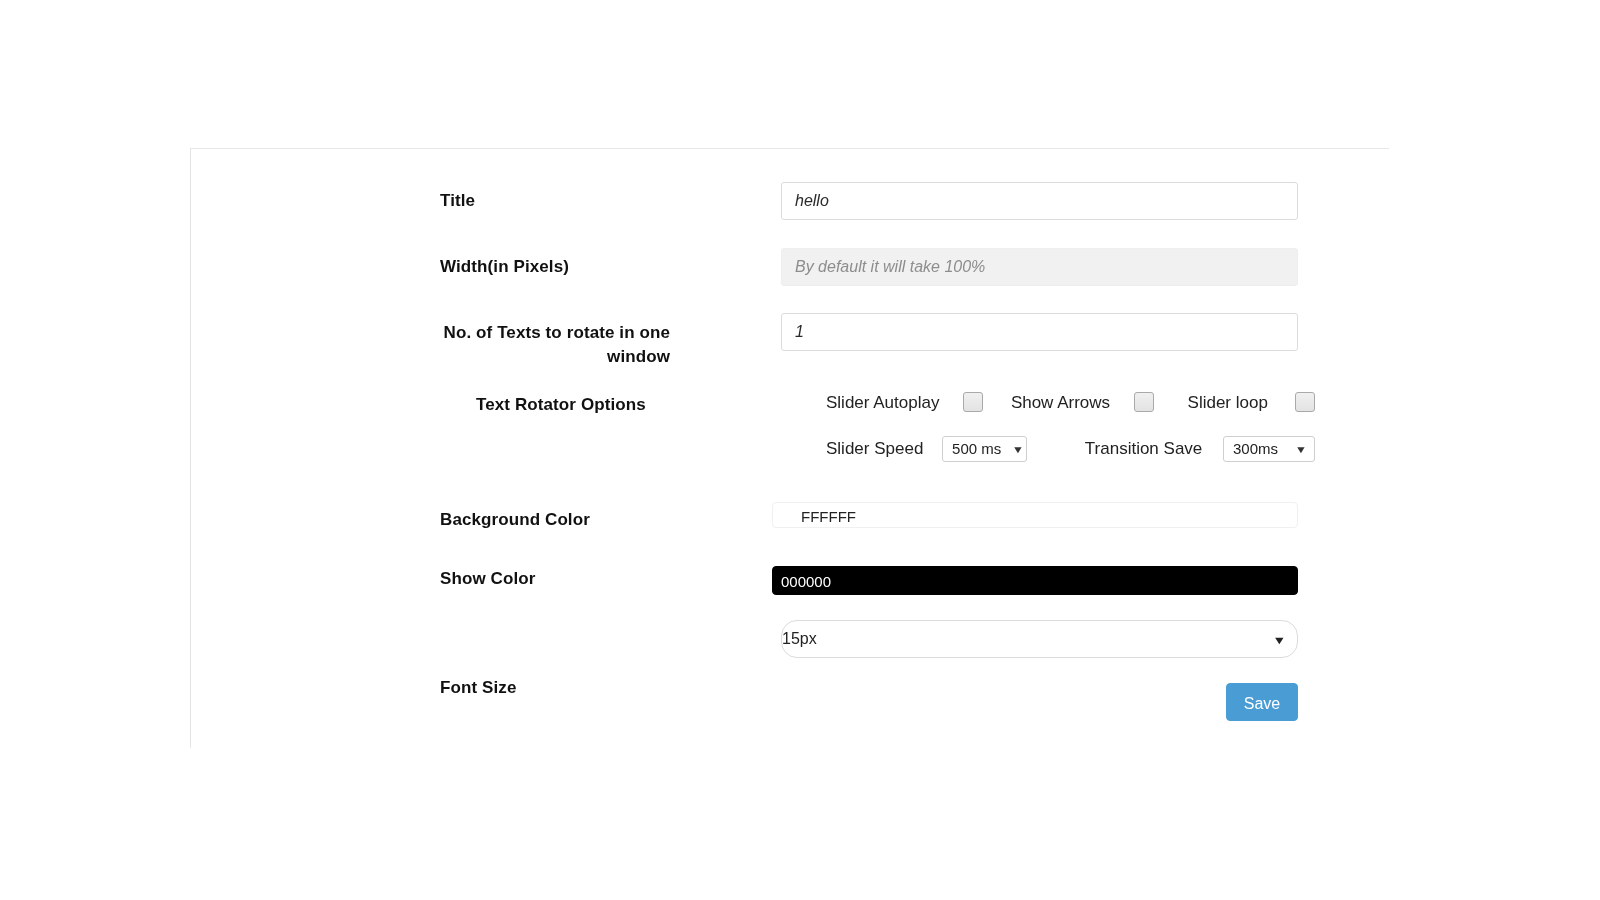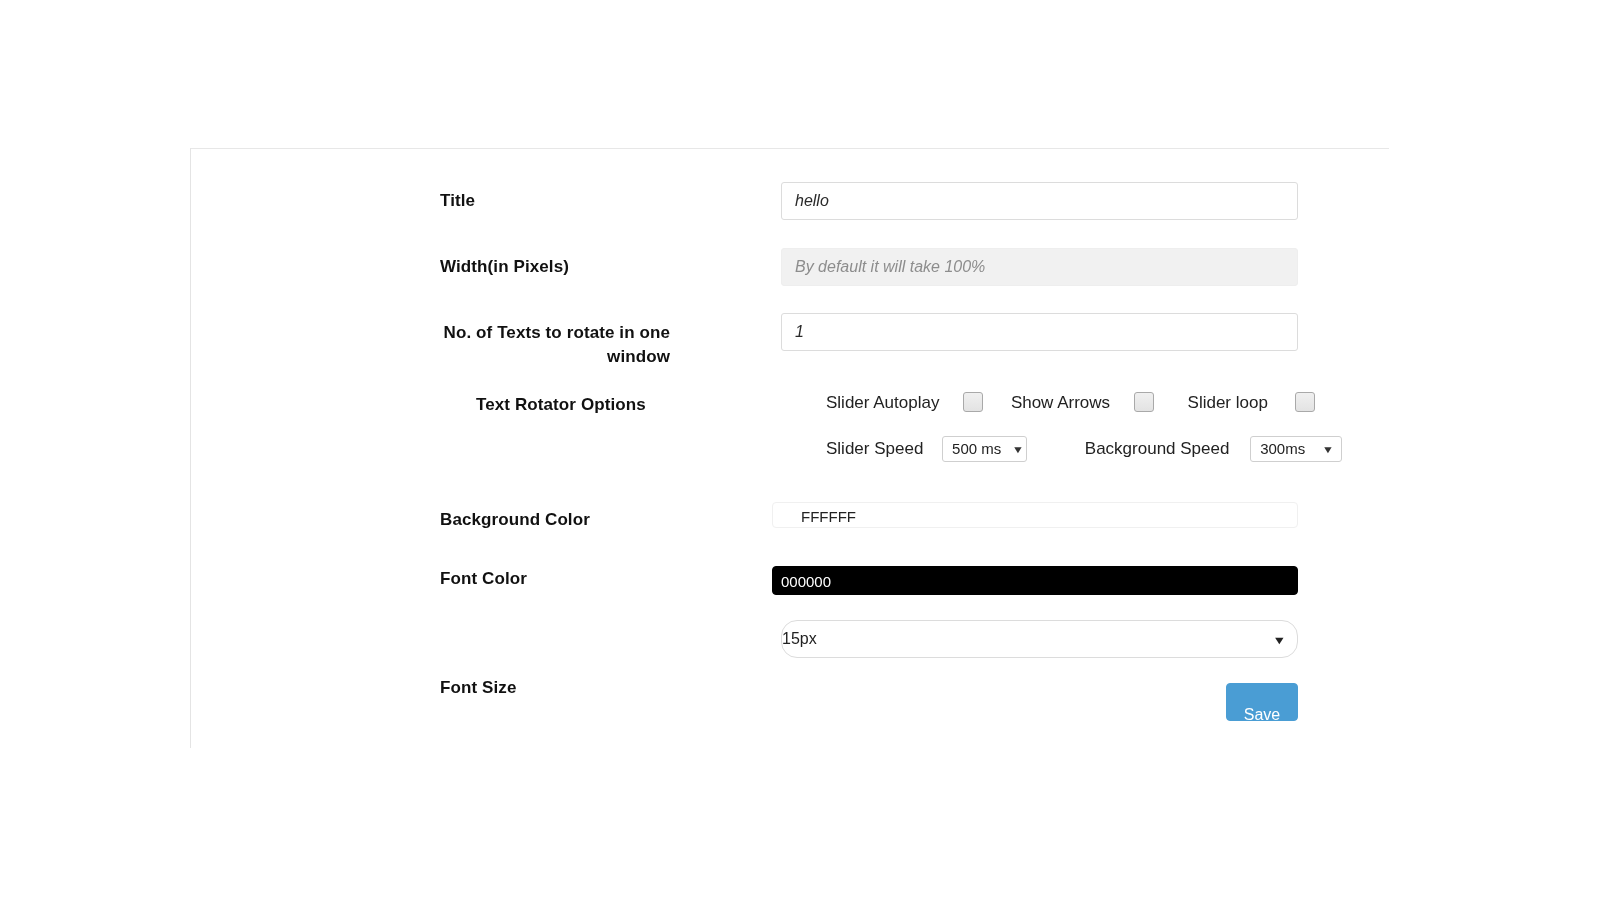--- a/index.html
+++ b/index.html
@@ -188,21 +188,21 @@
     height: 38px;
     background: #4a9dd4;
     border: 1px solid #4a9dd4;
     border-radius: 4px;
     color: #ffffff;
     font-family: "Liberation Sans", sans-serif;
     font-size: 16px;
     line-height: 36px;
     text-align: center;
     cursor: pointer;
-    padding: 13px;
+    padding: 2px;
   }
 </style>
 </head>
 <body>
 
 <div id="stage">
 
   <div class="panel">
 
     <div class="row" style="top:40px;">
@@ -237,35 +237,35 @@
         <span class="opt-label" style="margin-left:29px;">Slider loop</span>
         <span class="cb" style="margin-left:22px;"></span>
       </div>
 
       <div class="opt-line" style="top:43px;">
         <span class="opt-label">Slider Speed</span>
         <span class="mini-select" style="margin-left:14px; width:85px;">
           <span>500 ms</span>
           <span class="caret">▼</span>
         </span>
-        <span class="opt-label" style="margin-left:53px;">Background Speed</span>
+        <span class="opt-label" style="margin-left:53px;">Transition Save</span>
         <span class="mini-select" style="margin-left:16px; width:92px;">
           <span>300ms</span>
           <span class="caret" style="margin-left:14px;">▼</span>
         </span>
       </div>
     </div>
 
     <div class="row" style="top:359px;">
       <div class="label" style="top:0;">Background Color</div>
       <div class="color-field bg" style="top:-6px;">FFFFFF</div>
     </div>
 
     <div class="row" style="top:418px;">
-      <div class="label" style="top:0;">Font Color</div>
+      <div class="label" style="top:0;">Show Color</div>
       <div class="color-field fg" style="top:-1px;">000000</div>
     </div>
 
     <div class="row" style="top:477px;">
       <div class="label" style="top:10px;margin-top:40px;">Font Size</div>
       <div class="field" style="top:-6px;">
         <div class="big-select">
           <span>15px</span>
           <span class="caret">▼</span>
         </div>

